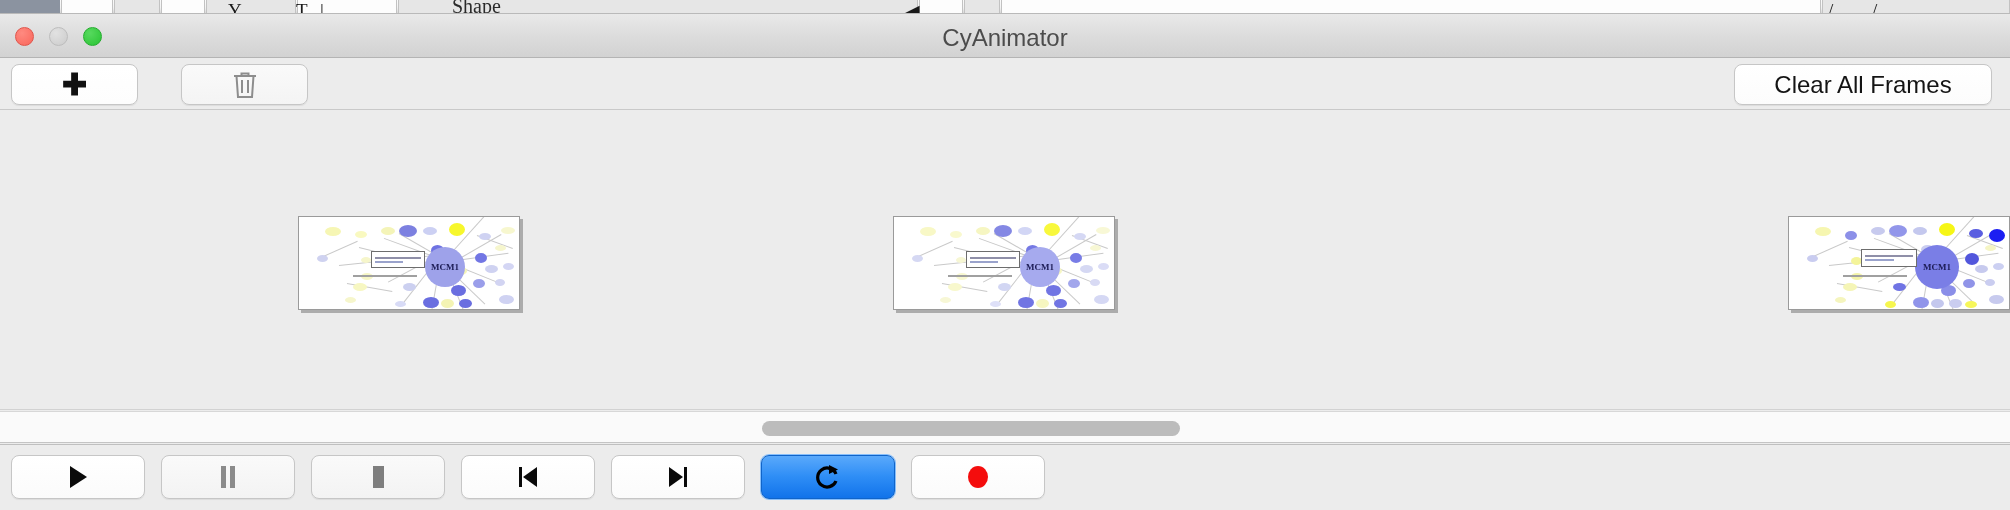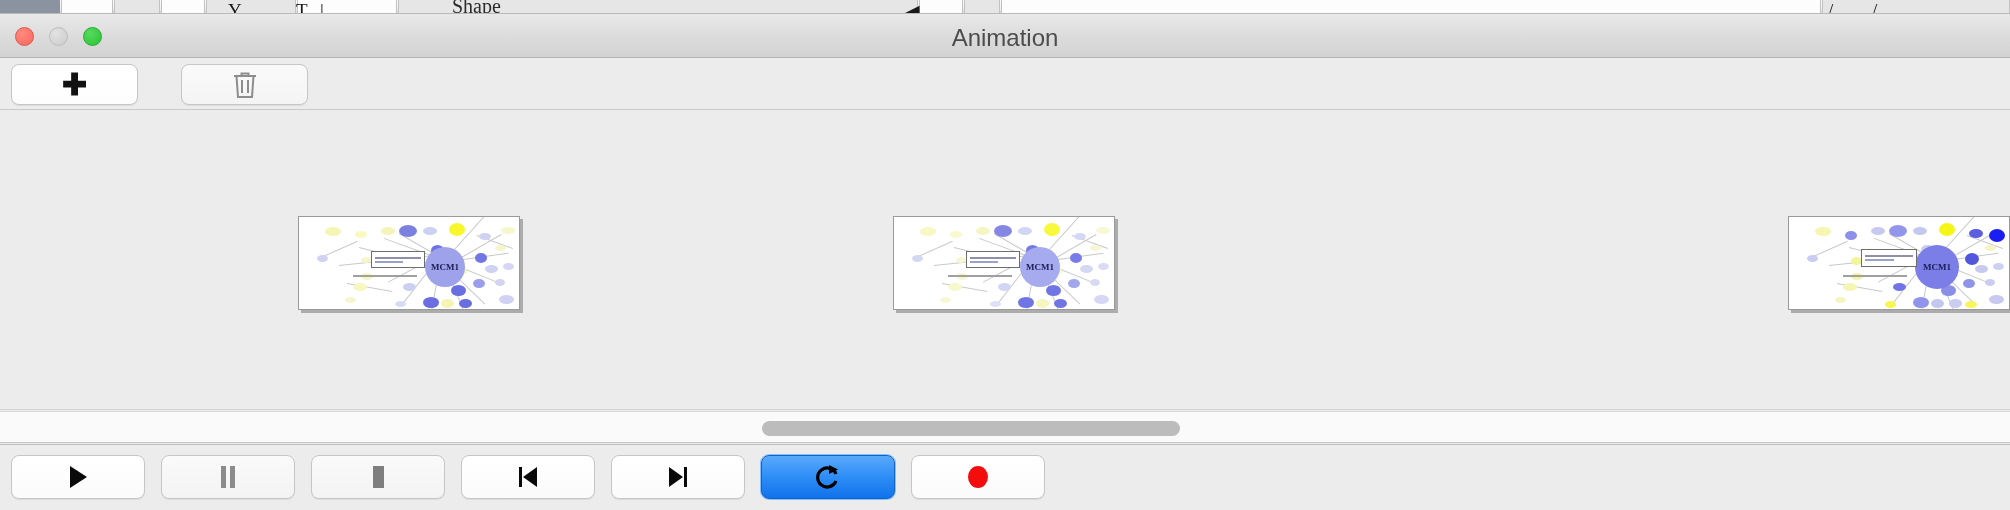--- a/index.html
+++ b/index.html
@@ -184,38 +184,41 @@
     <span class="bg-glyph" style="left:1828px;">/</span>
     <span class="bg-glyph" style="left:1872px;">/</span>
   </div>
 
   <div class="titlebar">
     <div class="traffic">
       <span class="dot dot-close"></span>
       <span class="dot dot-min"></span>
       <span class="dot dot-max"></span>
     </div>
-    <div class="title-text">Animation</div>
+    <div class="title-text">CyAnimator</div>
   </div>
 
   <div class="toolbar">
 
     <div class="tbtn tbtn-add">
       <span class="plus-glyph">✚</span>
     </div>
 
     <div class="tbtn tbtn-del">
       <svg class="ico" width="26" height="30" viewBox="0 0 26 30">
         <path d="M2 6 h22" stroke="#8d8d8d" stroke-width="2" fill="none"></path>
         <path d="M9.5 6 V3.5 h7 V6" stroke="#8d8d8d" stroke-width="2" fill="none"></path>
         <path d="M4.5 6 L6 27 h14 L21.5 6 Z" stroke="#8d8d8d" stroke-width="2" fill="none"></path>
         <path d="M10 10 v13 M16 10 v13" stroke="#8d8d8d" stroke-width="2" fill="none"></path>
       </svg>
     </div>
 
+    <div class="tbtn tbtn-clear">
+      <span>Clear All Frames</span>
+    </div>
   </div>
 
   <div class="timeline">
 
     <div class="frame" style="left:298px; top:106px;">
       <div class="net">
         <div class="edge" style="left:60px; top:30px; width:90px; transform:rotate(14deg);"></div>
         <div class="edge" style="left:40px; top:48px; width:110px; transform:rotate(-6deg);"></div>
         <div class="edge" style="left:150px;top:44px; width:60px; transform:rotate(-8deg);"></div>
         <div class="edge" style="left:152px;top:46px; width:55px; transform:rotate(22deg);"></div>

